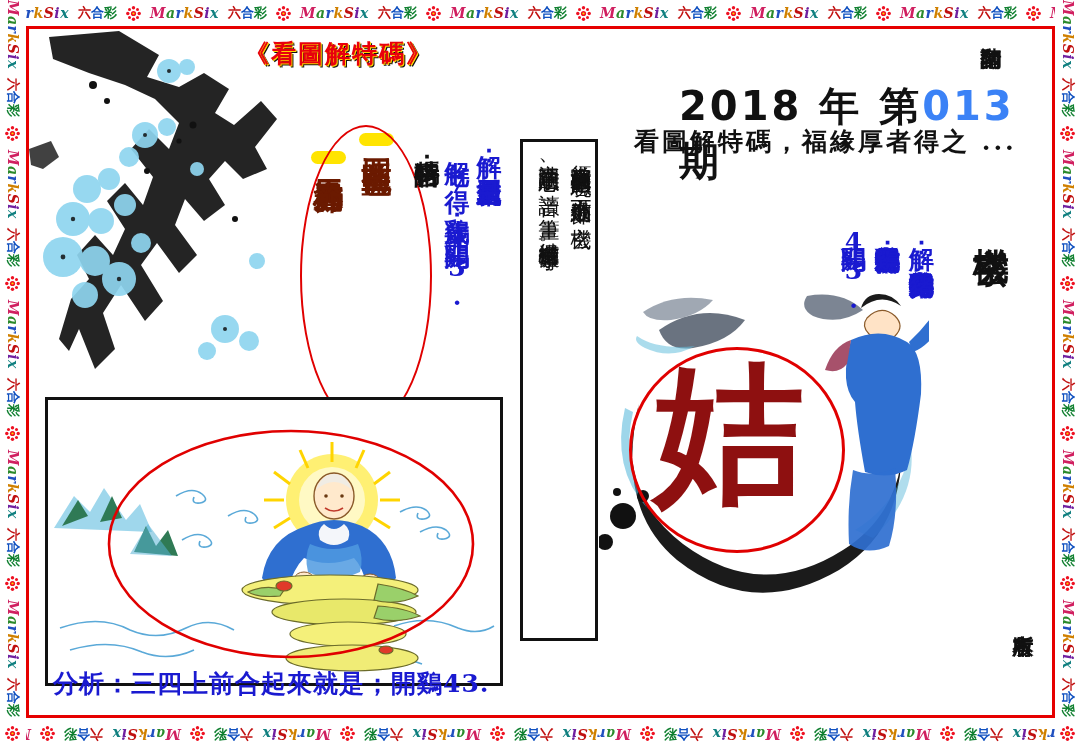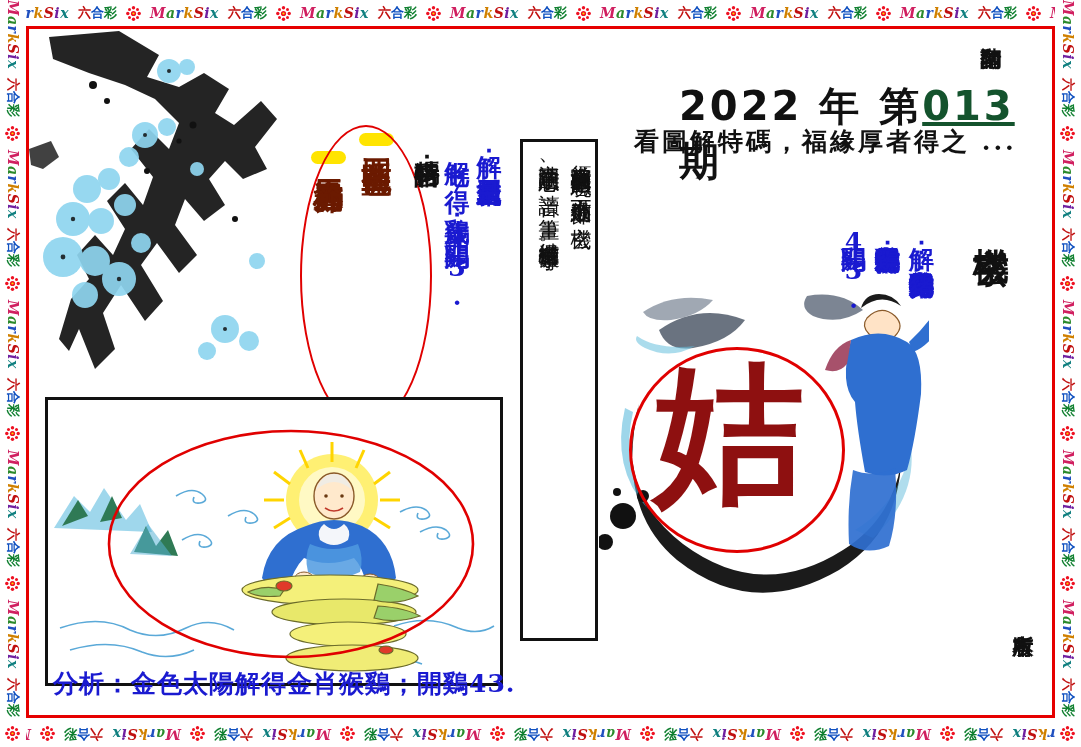--- a/index.html
+++ b/index.html
@@ -37,21 +37,21 @@
   .bracket-title{position:absolute;left:215px;top:8px;font-size:25px;font-weight:bold;
      color:#e8000d;-webkit-text-stroke:0px;letter-spacing:2px;
      text-shadow:1px 1px 0 #ffd400,2px 2px 0 #111;font-family:"DejaVu Sans",sans-serif;}
   .bigtitle{position:absolute;left:150px;top:38px;font-size:60px;font-weight:bold;letter-spacing:12px;
      font-family:"DejaVu Sans",sans-serif;line-height:1;}
   .bigtitle span{display:inline-block;}
   .t1{color:#ffd400;}.t2{color:#f0b400;}.t3{color:#f07800;}.t4{color:#f03c00;}.t5{color:#ea0000;}
 
   .issue{position:absolute;left:650px;top:50px;font-size:40px;font-weight:bold;color:#111;
       letter-spacing:3px;font-family:"DejaVu Sans",sans-serif;}
-  .issue .red{color:#14532d;text-decoration:underline;}
+  .issue .red{color:#3b82f6;}
 
   .tagline{position:absolute;left:605px;top:96px;font-size:25px;color:#111;letter-spacing:3px;
       font-family:"DejaVu Serif","Liberation Serif",serif;font-weight:bold;}
 
   
   .v{writing-mode:vertical-rl;text-orientation:upright;white-space:nowrap;line-height:1.02;}
 
   
   .couplet{position:absolute;left:278px;top:104px;width:118px;height:300px;}
   .cpl-col{position:absolute;top:0;}
@@ -612,24 +612,25 @@
       <g fill="#111" opacity=".85">
         <circle cx="140" cy="42" r="2"></circle>
             <circle cx="116" cy="106" r="2"></circle>
         <circle cx="44" cy="190" r="2.2"></circle>
             <circle cx="34" cy="228" r="2.4"></circle>
         <circle cx="90" cy="250" r="2.2"></circle>
             <circle cx="196" cy="300" r="2"></circle>
       </g>
     </svg>
 
+    <div class="bracket-title">《看圖解特碼》</div>
 
 
     <div class="issue">
-      <span>2022</span>
+      <span>2018</span>
       <span>年</span>
       <span>第</span><span class="red">013</span><span>期</span>
     </div>
 
     <div class="tagline">看圖解特碼，福緣厚者得之 ...</div>
 
     <div class="couplet">
       <div class="cpl-col cpl-right">
         <div class="v">三四上前旺藍色</div>
       </div>
@@ -713,21 +714,21 @@
           <path d="M232 196 q-22 2 -32 -4 q18 -8 36 -2 Z" fill="#9ad06a"></path>
           <path d="M330 206 q28 2 42 10 q-24 8 -46 2 Z" fill="#9ad06a"></path>
           <ellipse cx="236" cy="186" rx="8" ry="5" fill="#e03a2a"></ellipse>
           <ellipse cx="338" cy="250" rx="7" ry="4" fill="#e03a2a"></ellipse>
         </g>
 
         <ellipse cx="243" cy="144" rx="182" ry="113" fill="none" stroke="#e00000" stroke-width="2.6"></ellipse>
       </svg>
     </div>
 
-    <div class="panel-cap">分析：金色太陽解得金肖猴鷄；開鷄43.</div>
+    <div class="panel-cap">分析：三四上前合起來就是；開鷄43.</div>
 
     <svg class="inkwrap" viewBox="0 0 330 330">
       <path d="M40 120 q-26 86 44 140 q78 58 160 6 q48 -30 58 -86 q-4 70 -62 106
                q-86 50 -162 -10 q-62 -52 -38 -156 Z" fill="#1b1b1b"></path>
       <path d="M34 128 q-12 52 14 96 q-36 -40 -22 -100 Z" fill="#4fb4d8" opacity=".55"></path>
       <path d="M256 246 q46 -28 56 -84 q6 52 -38 92 Z" fill="#4fb4d8" opacity=".45"></path>
       <g fill="#111">
         <circle cx="24" cy="232" r="13"></circle>
             <circle cx="6" cy="258" r="8"></circle>
         <circle cx="44" cy="212" r="6"></circle>

